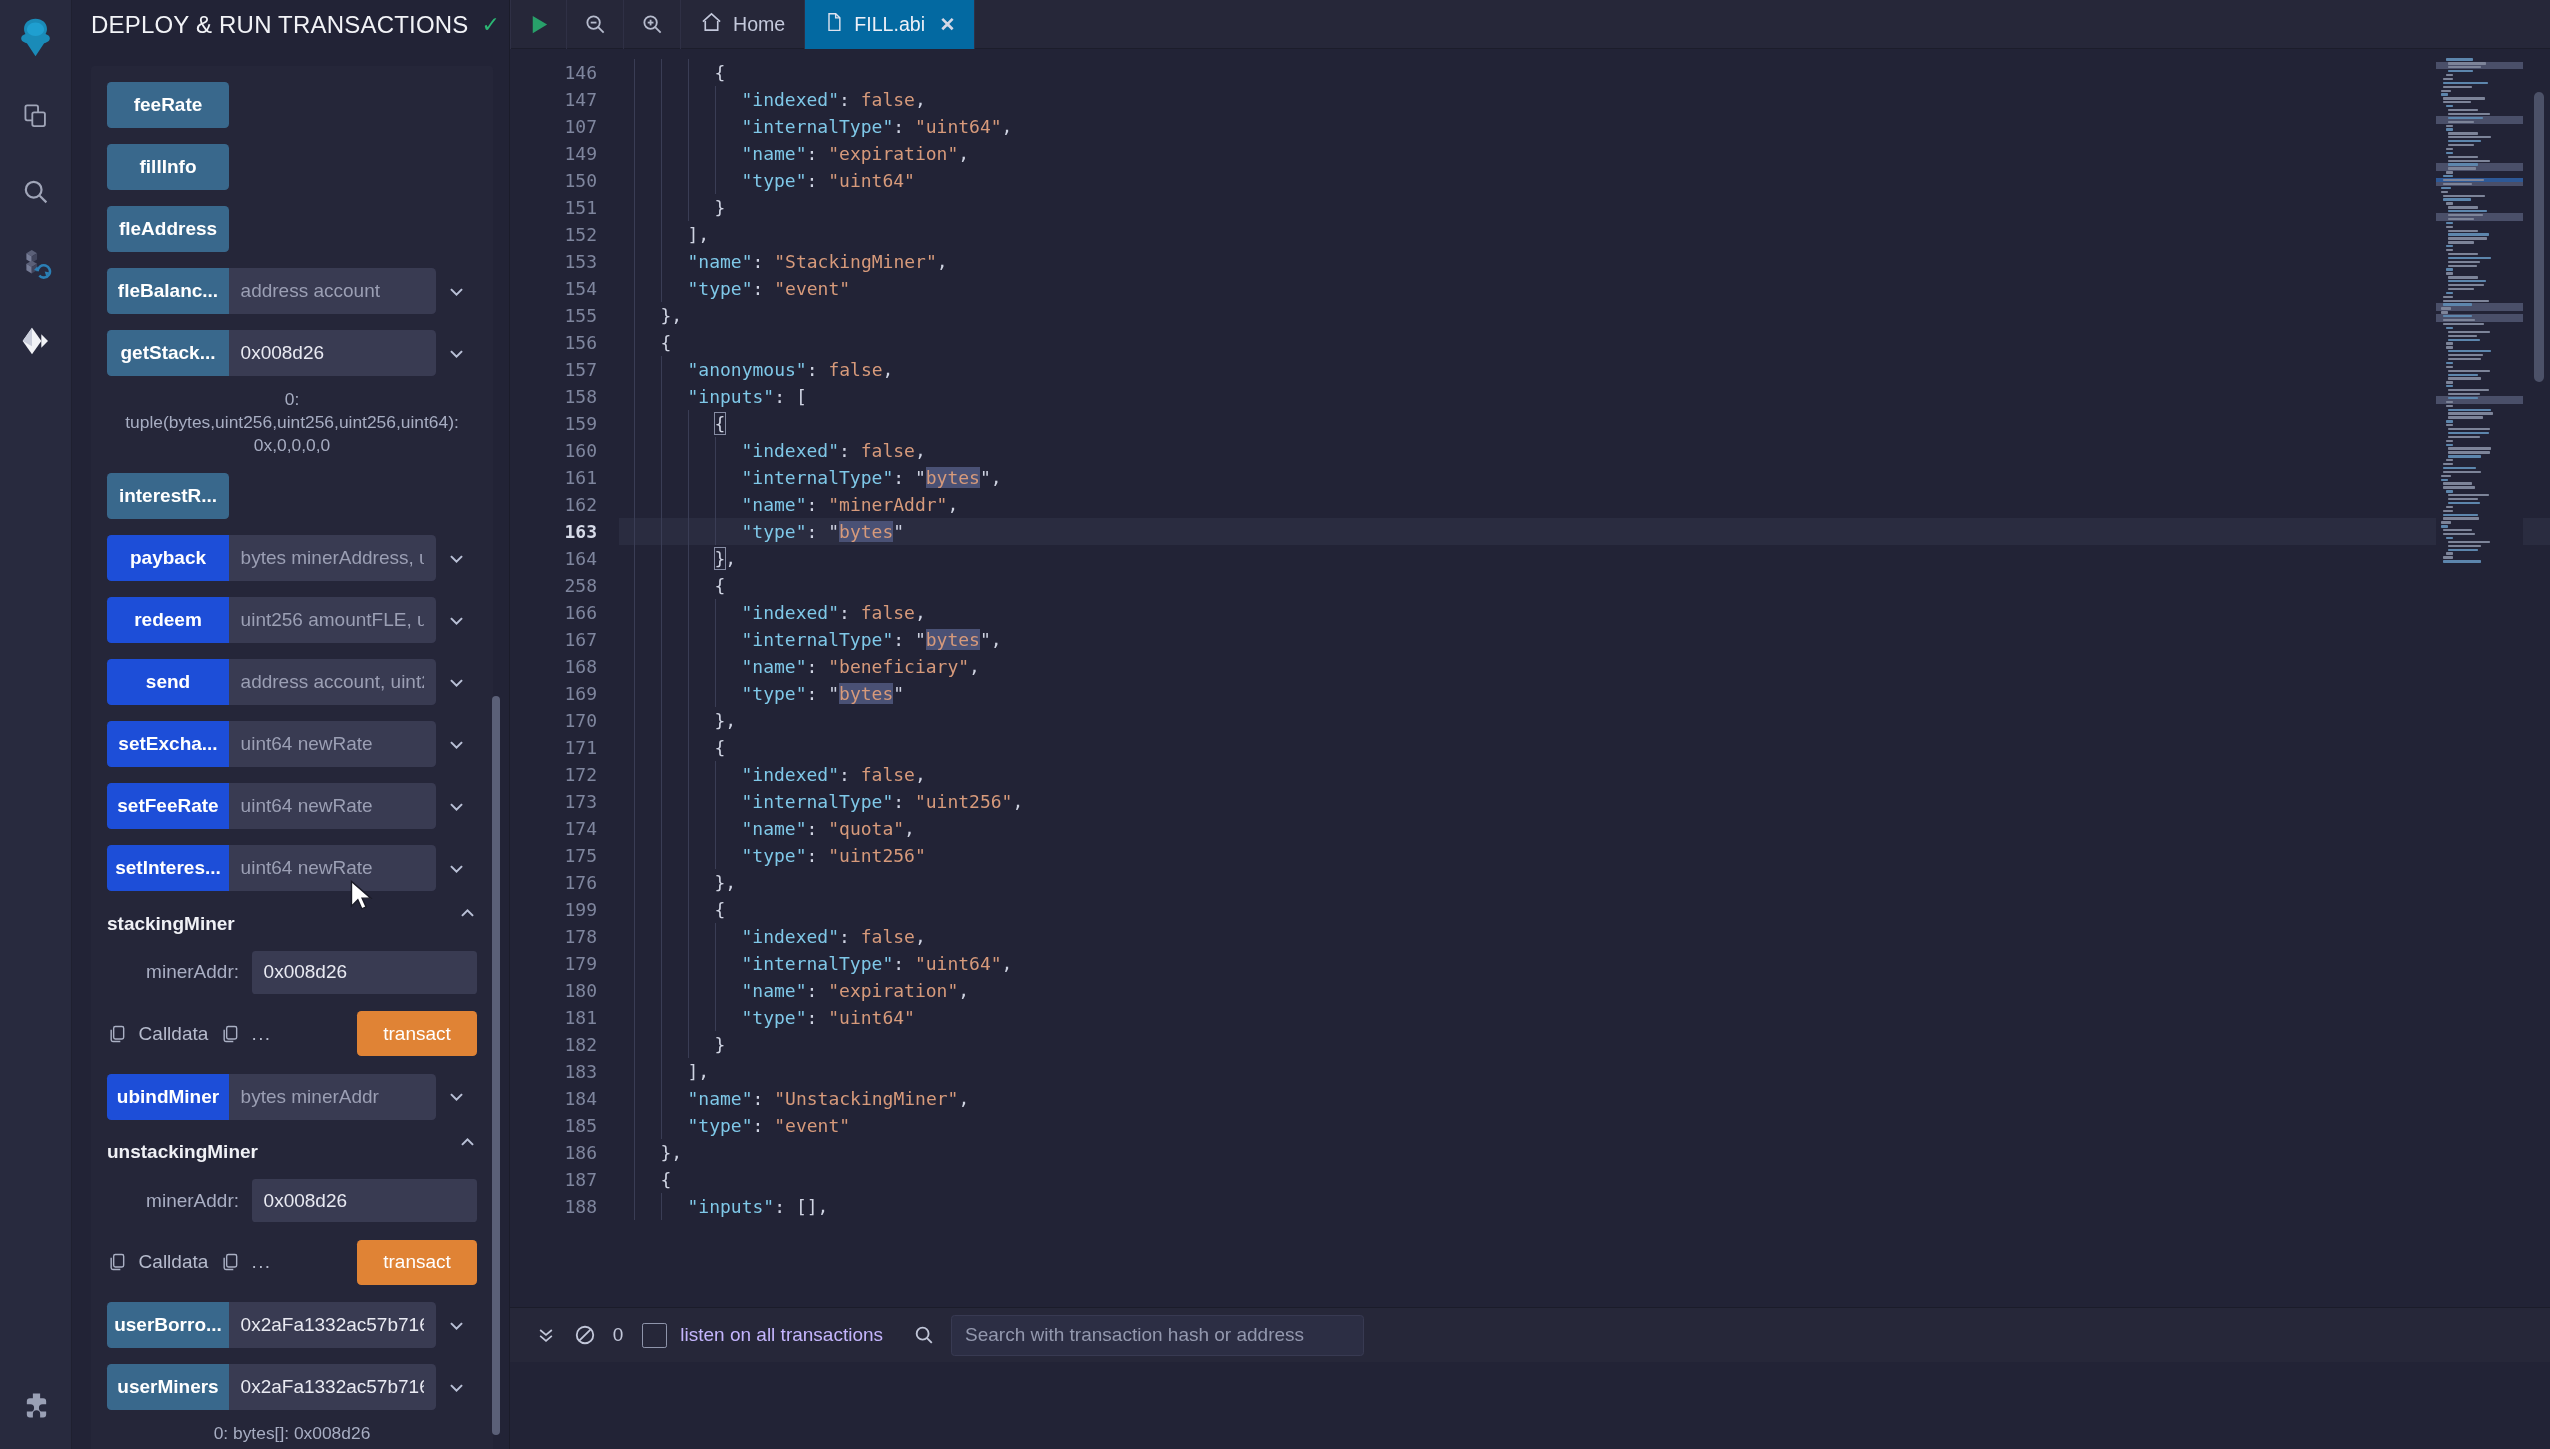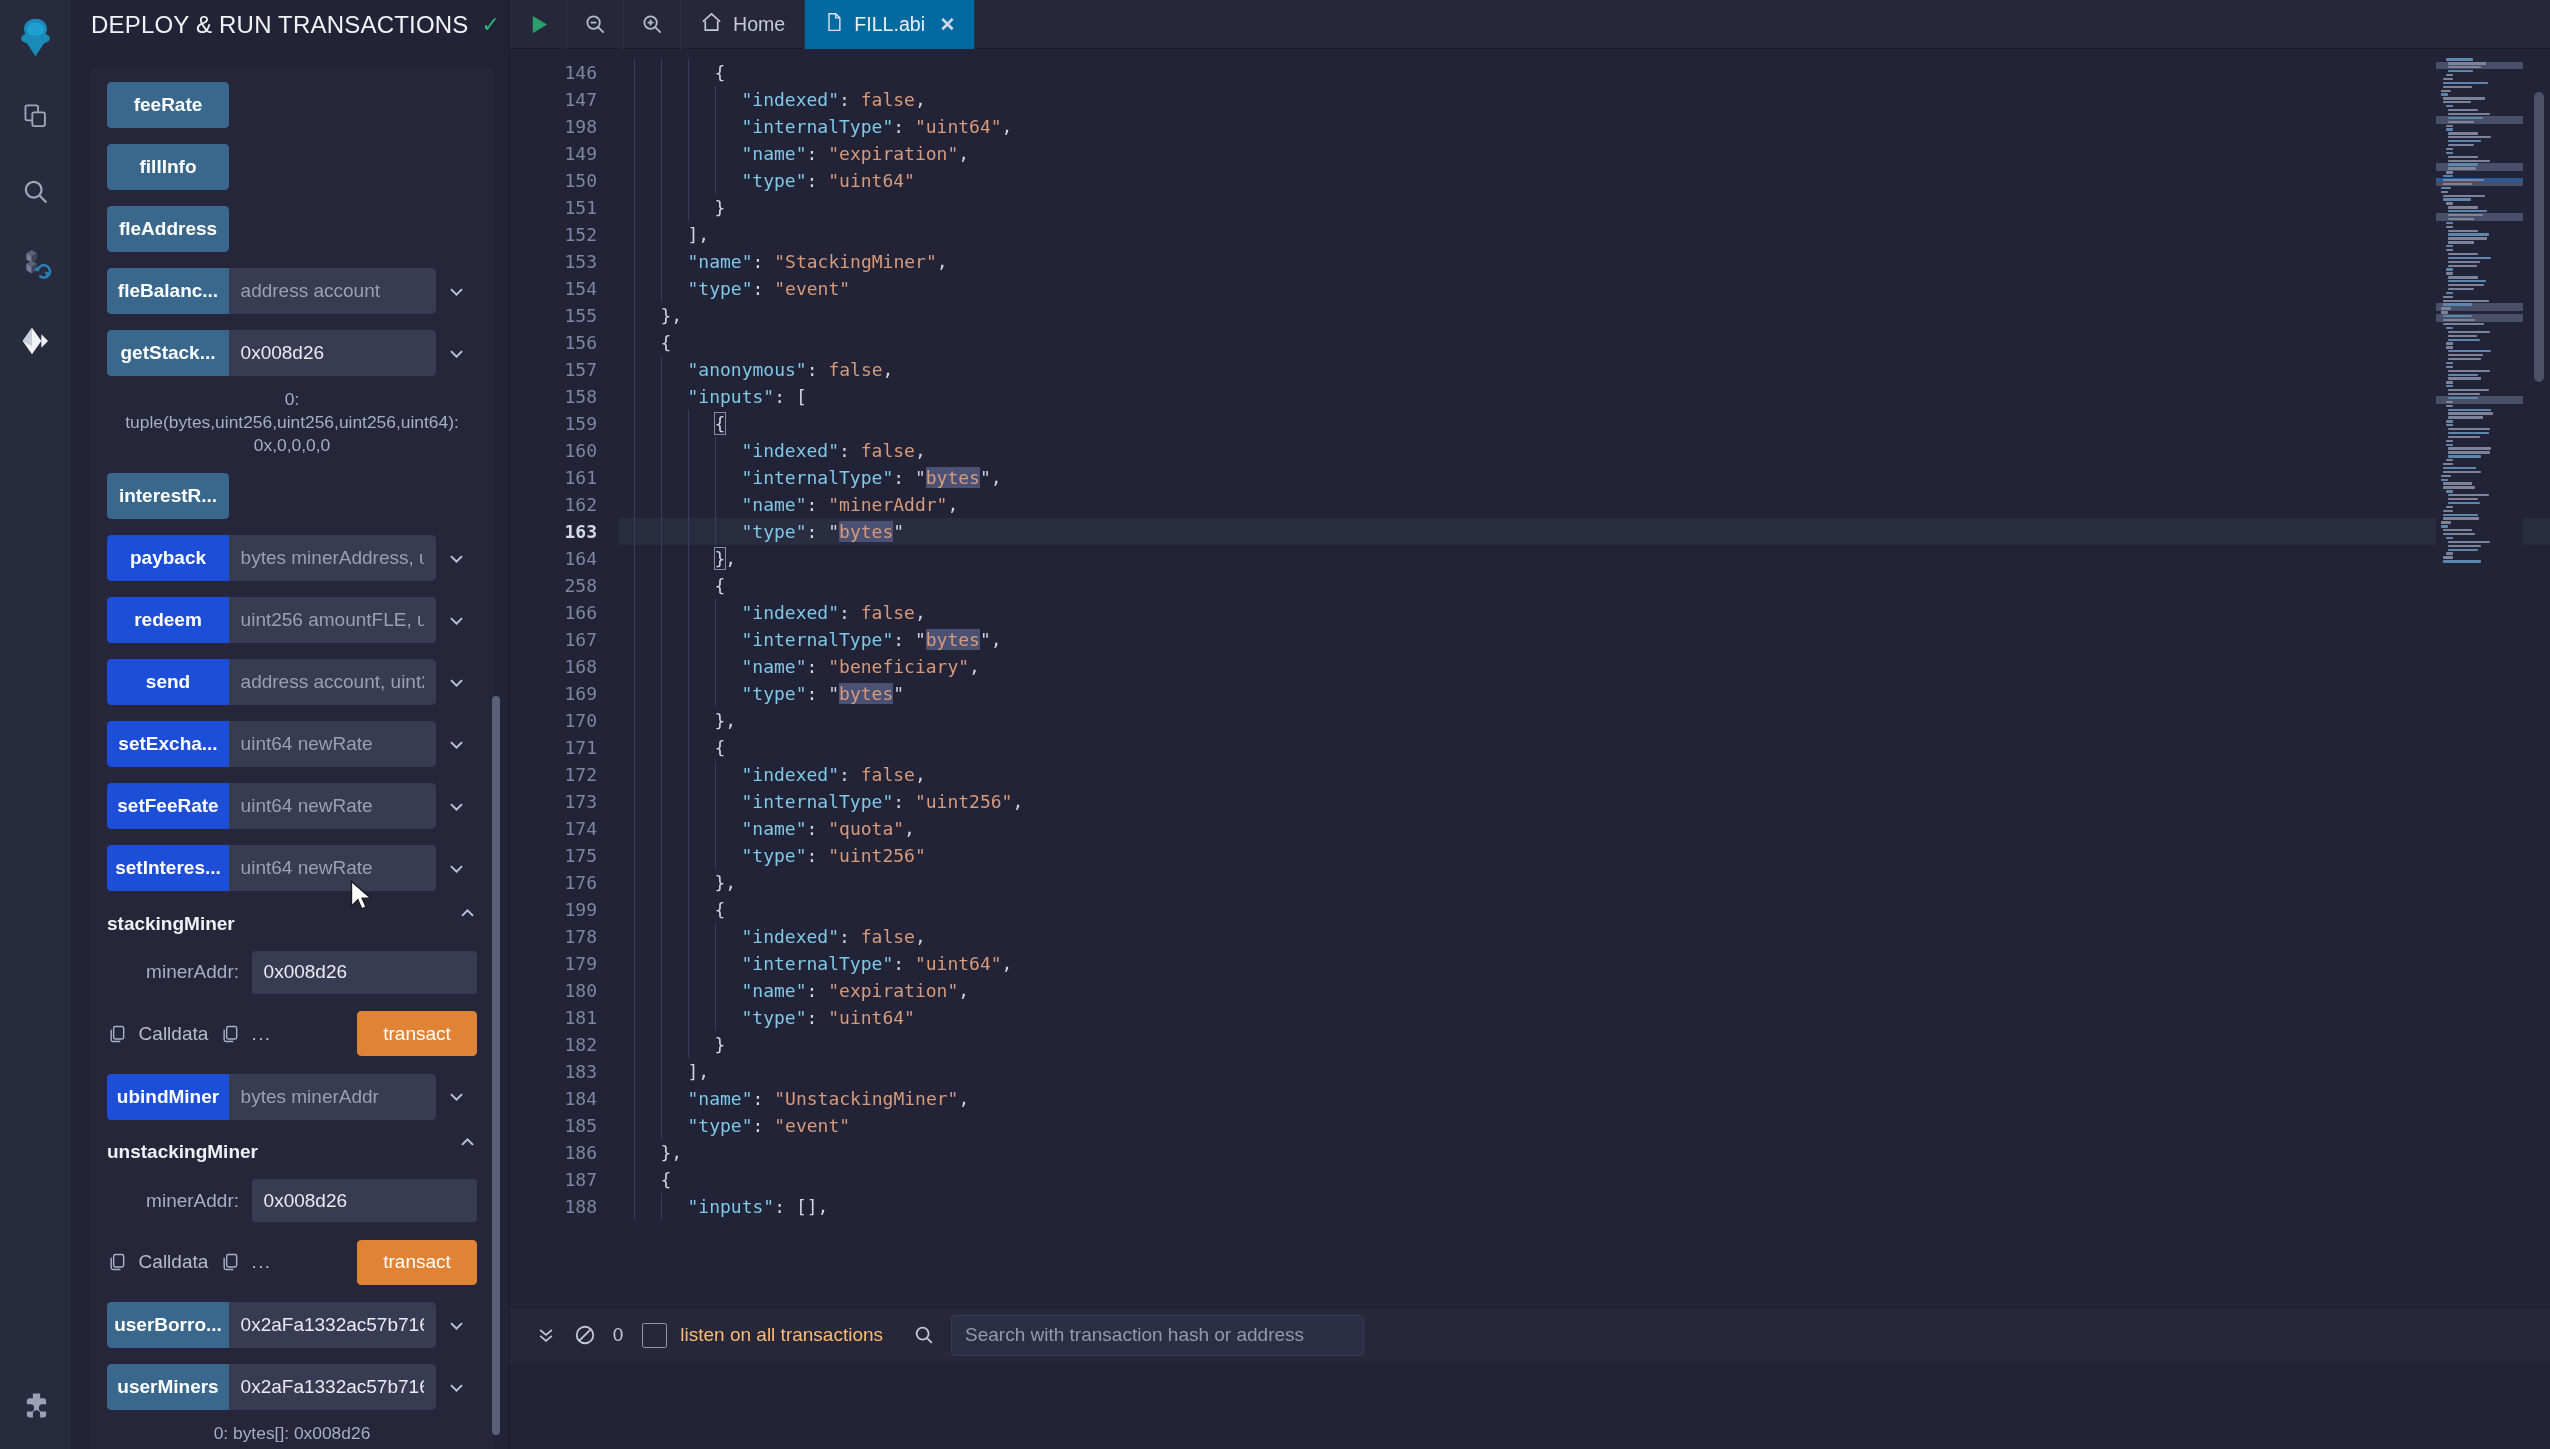--- a/index.html
+++ b/index.html
@@ -226,21 +226,21 @@
     display: flex; align-items: center; gap: 0;
     padding-left: 16px;
   }
   .term-ic { width: 39px; display: flex; align-items: center; justify-content: center;
     color: #c2c7d9; cursor: pointer; }
   .term-count { color: #c2c7d9; font-size: 19px; margin: 0 19px 0 8.7px; }
   .term-check {
     width: 25px; height: 25px; border: 1.4px solid #8f95ab; border-radius: 2.2px;
     background: transparent; cursor: pointer; margin-right: 13px;
   }
-  .term-label { color: #fdba74; font-size: 19px; margin-right: 30px; }
+  .term-label { color: #c4b5fd; font-size: 19px; margin-right: 30px; }
   .term-search-ic { color: #c2c7d9; margin-right: 16px; display:flex; }
   .term-search {
     width: 413px; height: 41px;
     background: #2c2e44; border: 0.7px solid #383a52; border-radius: 3.6px;
     color: #e3e6f1; font-size: 19px; padding: 0 13px; outline: none;
     font-family: "Liberation Sans", sans-serif;
   }
   .term-search::placeholder { color: #9398ae; }
 
   .term-body { flex: 1 1 auto; background: #222336; }
@@ -544,21 +544,21 @@
         </span>
         <span>FILL.abi</span>
         <span class="tab-close">✕</span>
       </div>
     </div>
 
     <div class="editor-wrap">
       <div class="gutter" id="gutter">
           <div>146</div>
           <div>147</div>
-          <div>198</div>
+          <div>107</div>
           <div>149</div>
           <div>150</div>
           <div>151</div>
           <div>152</div>
           <div>153</div>
           <div>154</div>
           <div>155</div>
           <div>156</div>
           <div>157</div>
           <div>158</div>

